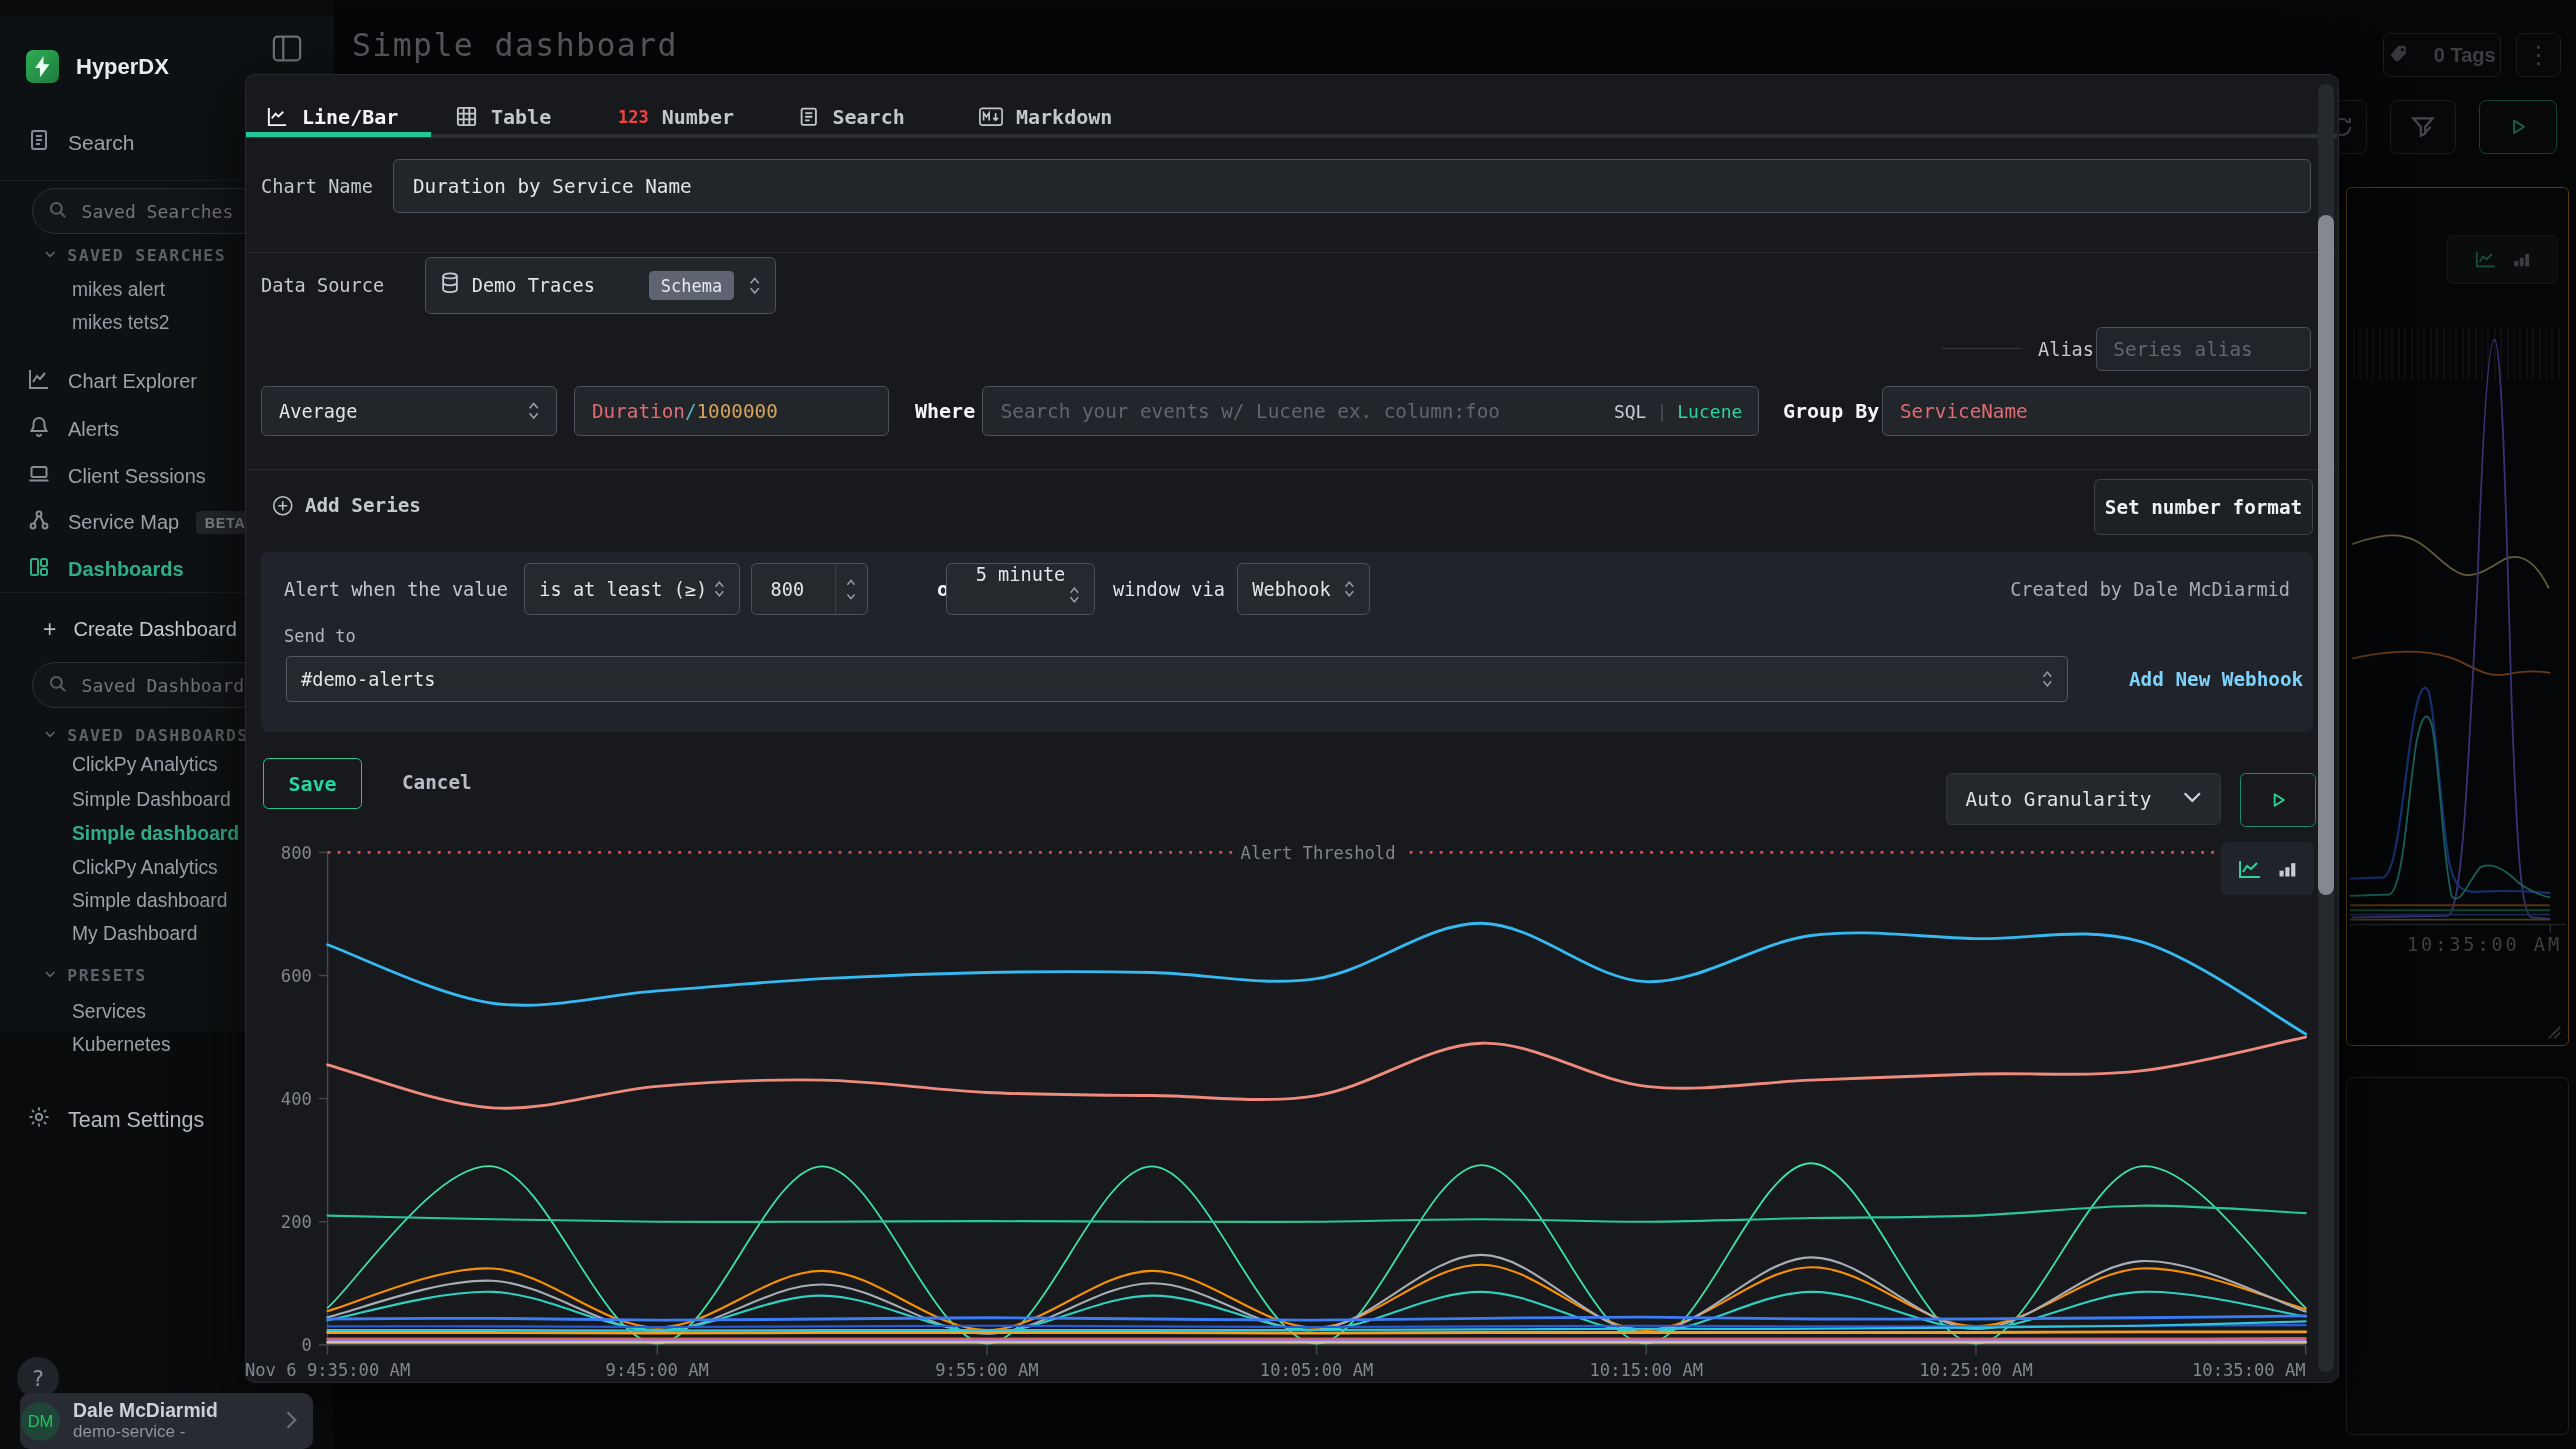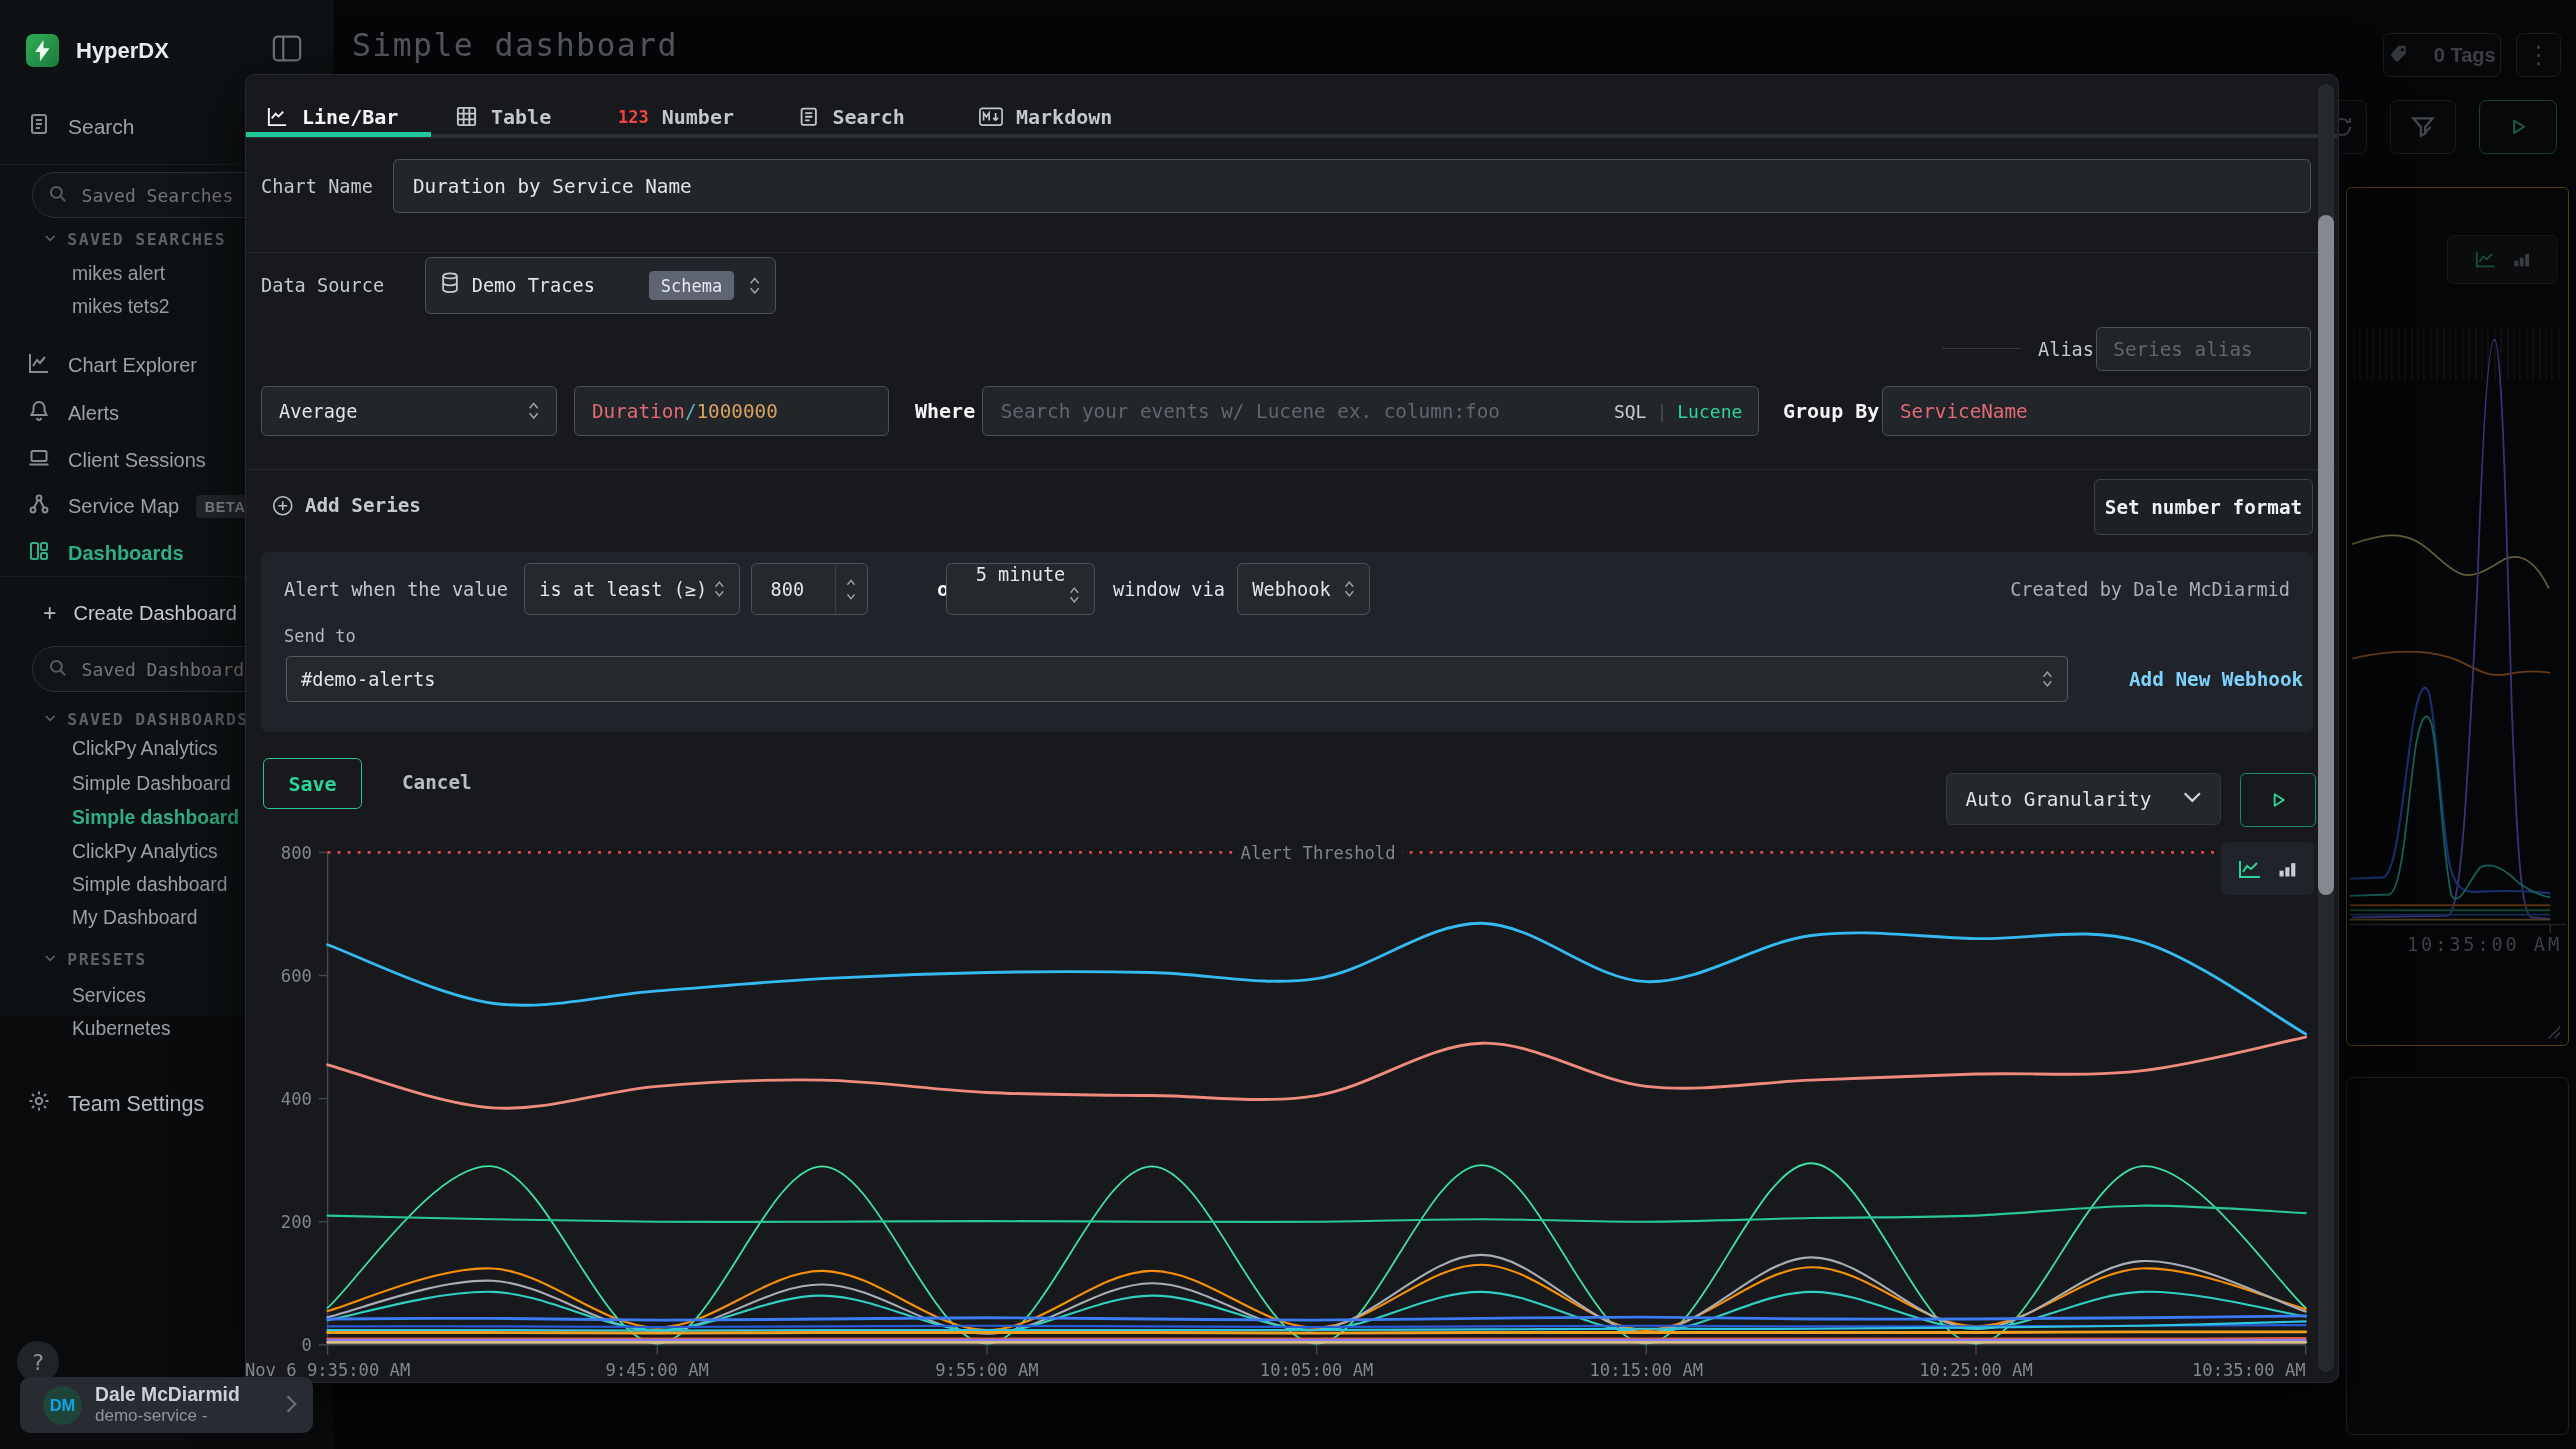--- a/index.html
+++ b/index.html
@@ -2,21 +2,21 @@
 <html style="font-size:11.4px"><head>
 <meta charset="utf-8">
 <style>
   html,body{margin:0;padding:0;background:#07080a;}
   #screen{position:relative;width:2576px;height:1450px;background:#0a0b0d;overflow:hidden;
           font-family:"DejaVu Sans Mono","Liberation Mono",monospace;}
   .abs{position:absolute;}
   .sans{font-family:"Liberation Sans","DejaVu Sans",sans-serif;}
   .mono{font-family:"DejaVu Sans Mono","Liberation Mono",monospace;}
   
-  #sidebar{left:0;top:0;width:333px;height:1016px;background:#0e1113;border-right:1.4px solid #191c1f;}
+  #sidebar{left:0;top:16px;width:333px;height:1016px;background:#0e1113;border-right:1.4px solid #191c1f;}
   .sb-row{position:absolute;display:flex;align-items:center;gap:17px;color:#9ba1a8;font-size:21px;}
   .sb-item{color:#9ba1a8;font-size:19.3px;}
   .sb-head{position:absolute;display:flex;align-items:center;gap:10px;color:#5b6167;font-size:16.5px;letter-spacing:1.4px;font-weight:bold;}
   .pill{position:absolute;left:31.5px;width:283px;height:46px;border:1.4px solid #2c3034;border-radius:24px;
         background:#121518;display:flex;align-items:center;gap:11.4px;padding:0 15.7px;box-sizing:border-box;}
   .pill input{background:transparent;border:none;outline:none;color:#5b6169;font-size:18px;width:100%;
         font-family:"DejaVu Sans Mono","Liberation Mono",monospace;}
   .divider{position:absolute;left:0;width:333px;height:1.4px;background:#1b1e22;}
   .green{color:#2fae85 !important;}
   
@@ -171,21 +171,21 @@
       <span><svg width="24" height="24" viewBox="0 0 24 24" fill="none" stroke="#878d95" stroke-width="2">
             <circle cx="12" cy="12" r="3.2"></circle>
             <path d="M12 2.5v3M12 18.5v3M2.5 12h3M18.5 12h3M5 5l2.1 2.1M16.9 16.9L19 19M19 5l-2.1 2.1M7.1 16.9L5 19"></path>
           </svg></span>
       <span>Team Settings</span>
     </div>
 
     <div class="abs" style="left:17px;top:1341px;width:42px;height:42px;border-radius:50%;background:#202328;display:flex;align-items:center;justify-content:center;color:#8d929a;font-size:21.5px;">?</div>
 
     <div class="abs" style="left:20px;top:1377px;width:293px;height:56px;background:#282b31;border-radius:10px;display:flex;align-items:center;z-index:12;">
-      <span class="sans" style="width:39px;height:39px;margin-left:23px;border-radius:50%;background:#1f4438;color:#0ea5e9;font-weight:bold;font-size:16.5px;display:flex;align-items:center;justify-content:center;">DM</span>
+      <span class="sans" style="width:39px;height:39px;margin-left:1px;border-radius:50%;background:#1f4438;color:#22c55e;font-weight:normal;font-size:16.5px;display:flex;align-items:center;justify-content:center;">DM</span>
       <span style="margin-left:13px;display:flex;flex-direction:column;">
         <span class="sans" style="color:#cdd1d7;font-weight:bold;font-size:19.3px;">Dale McDiarmid</span>
         <span class="sans" style="color:#8f949b;font-size:17px;">demo-service -</span>
       </span>
       <span style="margin-left:auto;margin-right:14.3px;"><svg width="15.7" height="20" viewBox="0 0 12 18" fill="none" stroke="#6a6f76" stroke-width="2">
             <path d="M3 2 l7 7 -7 7"></path>
           </svg></span>
     </div>
   </div>
 

